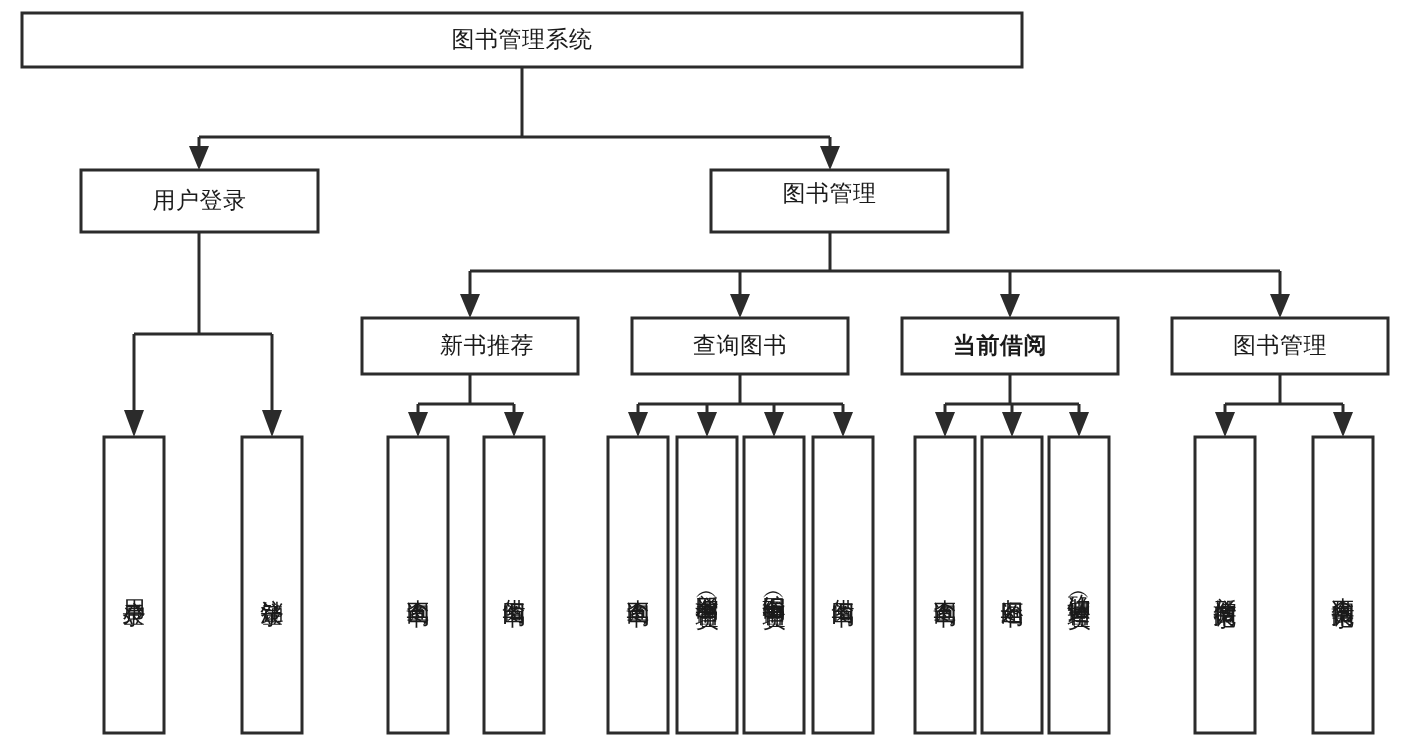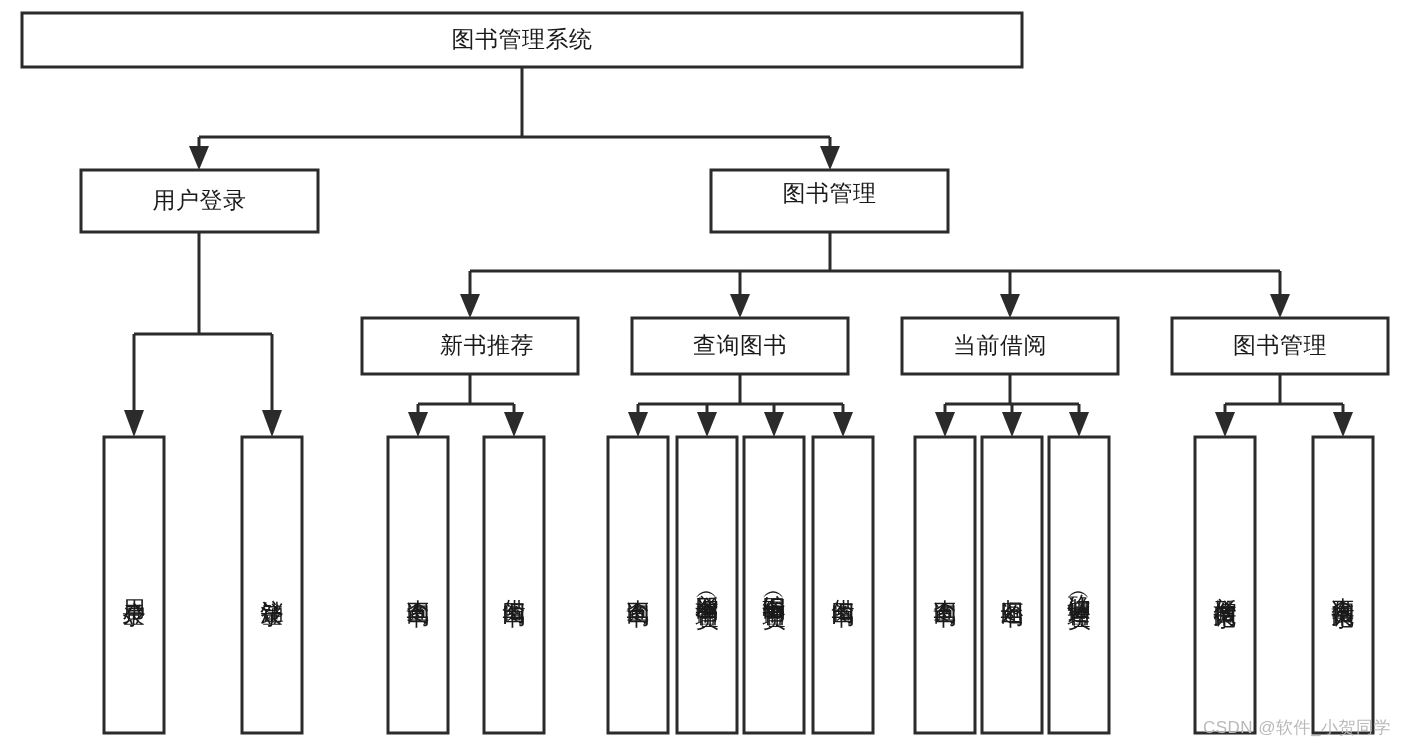--- a/index.html
+++ b/index.html
@@ -174,36 +174,35 @@
 
   </svg>
 
   <div class="node-label horiz" style="left:22px; top:13px; width:1000px; height:54px;">图书管理系统</div>
 
   <div class="node-label horiz" style="left:81px; top:170px; width:237px; height:62px;">用户登录</div>
   <div class="node-label horiz" style="left:711px; top:170px; width:237px; height:48px;">图书管理</div>
 
   <div class="node-label horiz" style="left:362px; top:318px; width:250px; height:56px;">新书推荐</div>
   <div class="node-label horiz" style="left:632px; top:318px; width:216px; height:56px;">查询图书</div>
-  <div class="node-label horiz" style="left:902px; top:318px; width:196px; height:56px;">当前借阅</div>
+  <div class="node-label horiz" style="left:902px; top:318px; width:196px; height:56px;font-weight:bold;">当前借阅</div>
   <div class="node-label horiz" style="left:1172px; top:318px; width:216px; height:56px;">图书管理</div>
 
   <div class="node-label vert" style="left:104px; top:437px; width:60px; height:296px;">用户登录</div>
   <div class="node-label vert" style="left:242px; top:437px; width:60px; height:296px;">注销登录</div>
 
   <div class="node-label vert" style="left:388px; top:437px; width:60px; height:296px;">查询图书</div>
   <div class="node-label vert" style="left:484px; top:437px; width:60px; height:296px;">借阅图书</div>
 
   <div class="node-label vert" style="left:608px; top:437px; width:60px; height:296px;">查询图书</div>
   <div class="node-label vert" style="left:677px; top:437px; width:60px; height:296px;">新增图书（管理员）</div>
   <div class="node-label vert" style="left:744px; top:437px; width:60px; height:296px;">编辑图书（管理员）</div>
   <div class="node-label vert" style="left:813px; top:437px; width:60px; height:296px;">借阅图书</div>
 
   <div class="node-label vert" style="left:915px; top:437px; width:60px; height:296px;">查询图书</div>
   <div class="node-label vert" style="left:982px; top:437px; width:60px; height:296px;">归还图书</div>
   <div class="node-label vert" style="left:1049px; top:437px; width:60px; height:296px;">确认归还（管理员）</div>
 
   <div class="node-label vert" style="left:1195px; top:437px; width:60px; height:296px;">新增借阅记录</div>
   <div class="node-label vert" style="left:1313px; top:437px; width:60px; height:296px;">查询借阅记录</div>
 
-  <div class="watermark">CSDN @软件_小贺同学</div>
 
 </div>
 
 </body></html>

